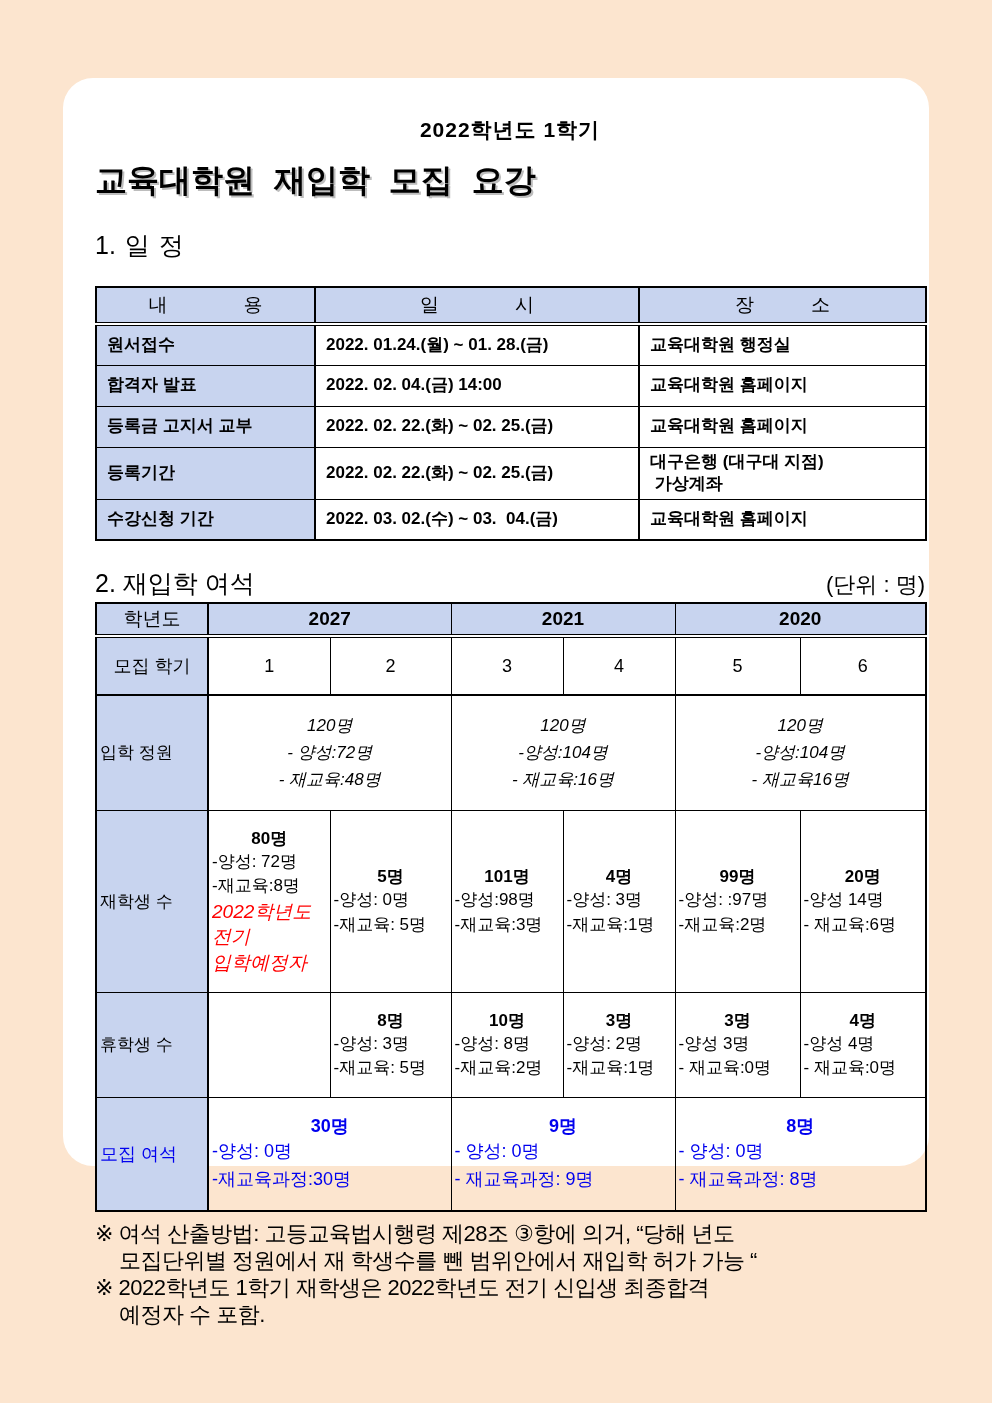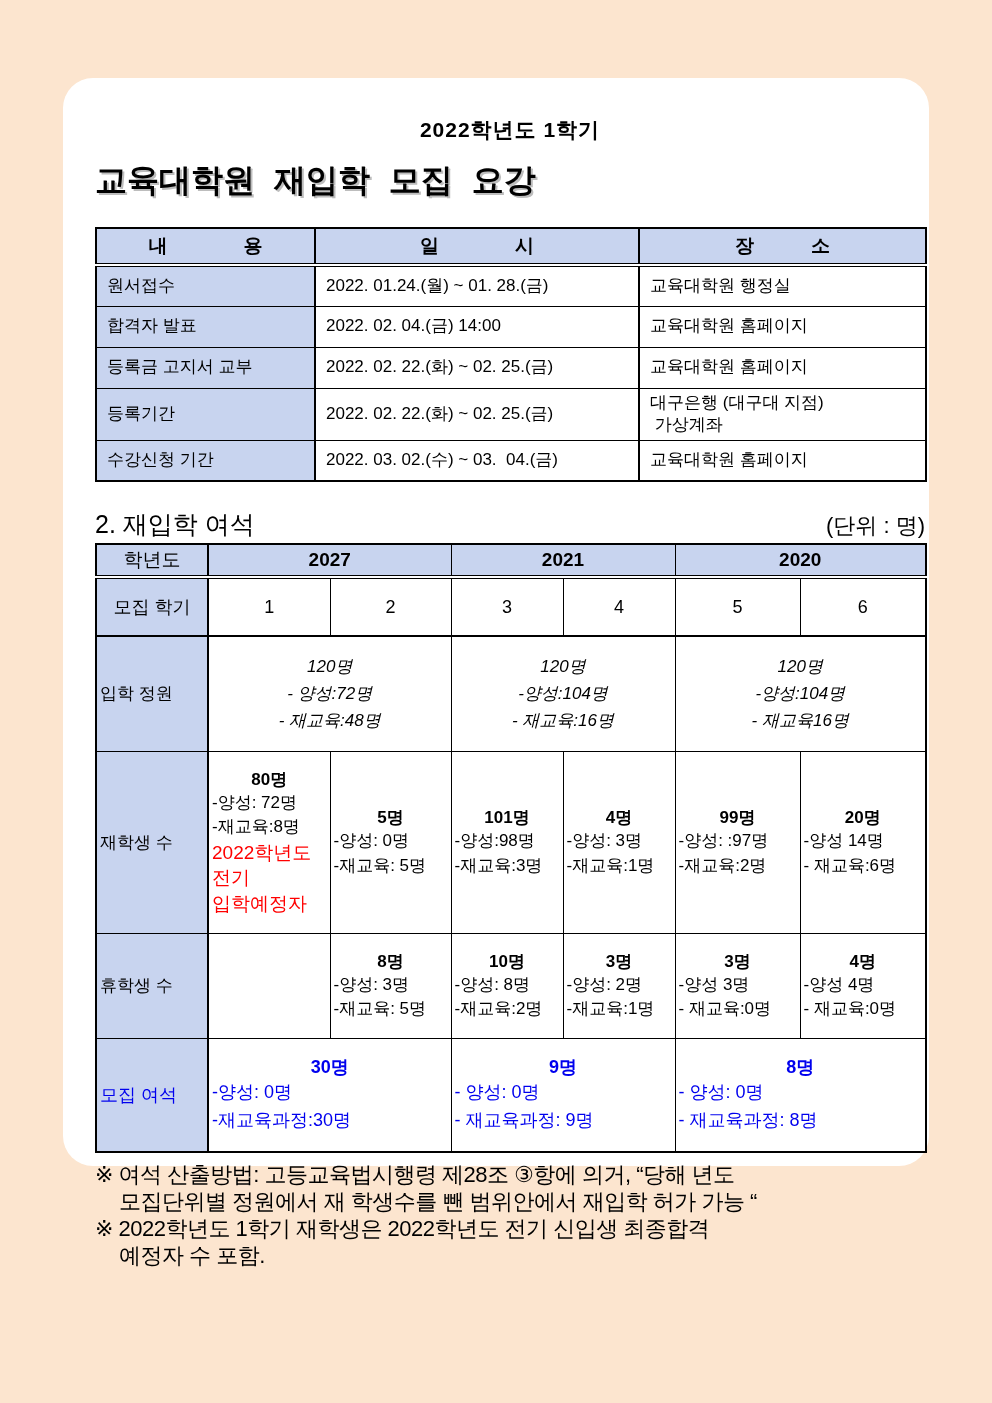--- a/index.html
+++ b/index.html
@@ -65,32 +65,33 @@
   td,th{
     border:1.5px solid var(--ink);
     vertical-align:middle;
     overflow:hidden;
   }
   .lbl{ background:var(--hdr-bg); }
   
   .t1{ margin-top:24px; border:2.5px solid var(--ink); }
   .t1 th{
     background:var(--hdr-bg);
-    font-weight:bold;
+    font-weight:normal;
     font-size:19px;
     height:37px;
     border-bottom:4px double var(--ink);
     border-left-width:2px;border-right-width:2px;margin-left:47px;
   }
   .t1 td{
     height:41px;
     padding:3px 10px;
     border-left-width:2px;border-right-width:2px;
     white-space:pre-wrap;
     line-height:1.3;
+    font-weight:bold;
   }
   .t1 tr.tall td{ height:52px; }
   
   .t2{ margin-top:2px; border:2.5px solid var(--ink); }
   .t2 .lblcol{ border-right-width:2px; }
   .t2 tr.r-year th{
     background:var(--hdr-bg);
     font-weight:normal;
     font-size:19px;
     height:33px;
@@ -105,35 +106,36 @@
   .t2 td{ padding:16px 3px; }
   .t2 .dot{ border-left:1.5px dotted var(--ink); }
   .t2 .quota-cell{
     height:85px; text-align:center; white-space:pre-wrap; line-height:1.6;font-style:italic;
   }
   .t2 .enr-row td{ height:180px; vertical-align:middle; }
   .t2 .lv-row td{ height:92px; }
   .t2 .vac-row td{ height:93px; color:var(--blue); font-size:18px; }
   .total{ text-align:center; font-weight:bold; }
   .detail{ text-align:left; white-space:pre-wrap; line-height:1.45; }
-  .note{ color:var(--red); font-size:19px; white-space:pre-wrap; line-height:1.35; text-align:left; }
+  .note{ color:var(--red); font-size:19px; white-space:pre-wrap; line-height:1.35; text-align:left;font-style:italic; }
   .vac-row .total{ font-size:18px; }
   .vac-row .detail{ line-height:1.55; }
   
   .footnotes{ margin-top:8px; font-size:22px; line-height:27px; letter-spacing:-0.5px; }
   .footnotes .indent{ padding-left:24px; }
 </style>
 </head>
 <body>
 
 <div class="card">
 
   <div class="subtitle">2022학년도 1학기</div>
   <div class="title">교육대학원 재입학 모집 요강</div>
 
+  <div class="sec1-heading">1. 일 정</div>
 
   <table class="t1">
     <colgroup>
         <col style="width:219px">
         <col style="width:324px">
         <col style="width:287px">
       </colgroup>
     <thead>
       <tr>
         <th>내　　　　용</th>

